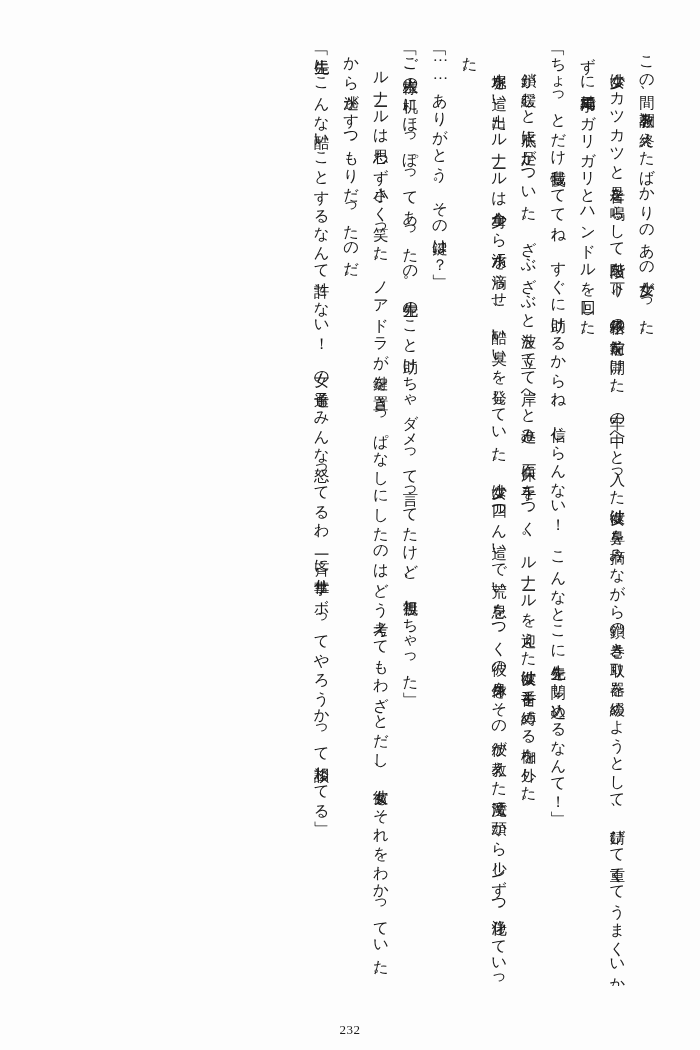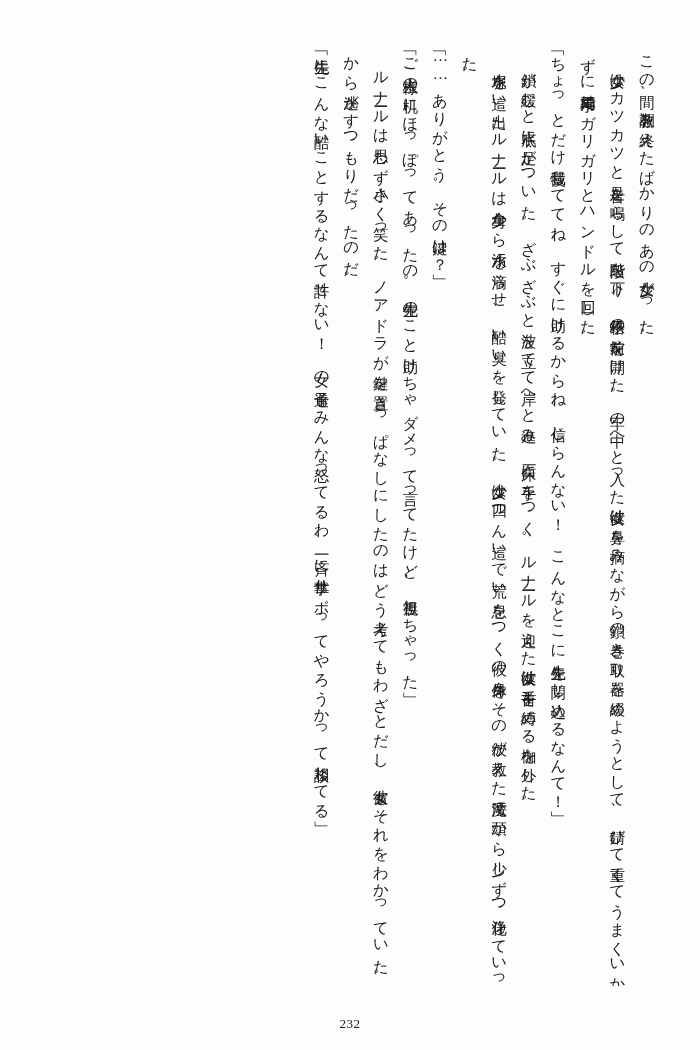--- a/index.html
+++ b/index.html
@@ -42,21 +42,21 @@
     padding: 0;
     text-indent: 0;
   }
   .text-block p.indent {
     text-indent: 1em;
   }
   .page-number {
     position: absolute;
     left: 0;
     right: 0;
-    bottom: 18px;
+    bottom: 12px;
     text-align: center;
     font-size: 13px;
     letter-spacing: 0.5px;
     color: #1a1a1a;
     writing-mode: horizontal-tb;
     font-family: "Liberation Serif", "DejaVu Serif", serif;
   }
 </style>
 </head>
 <body>

